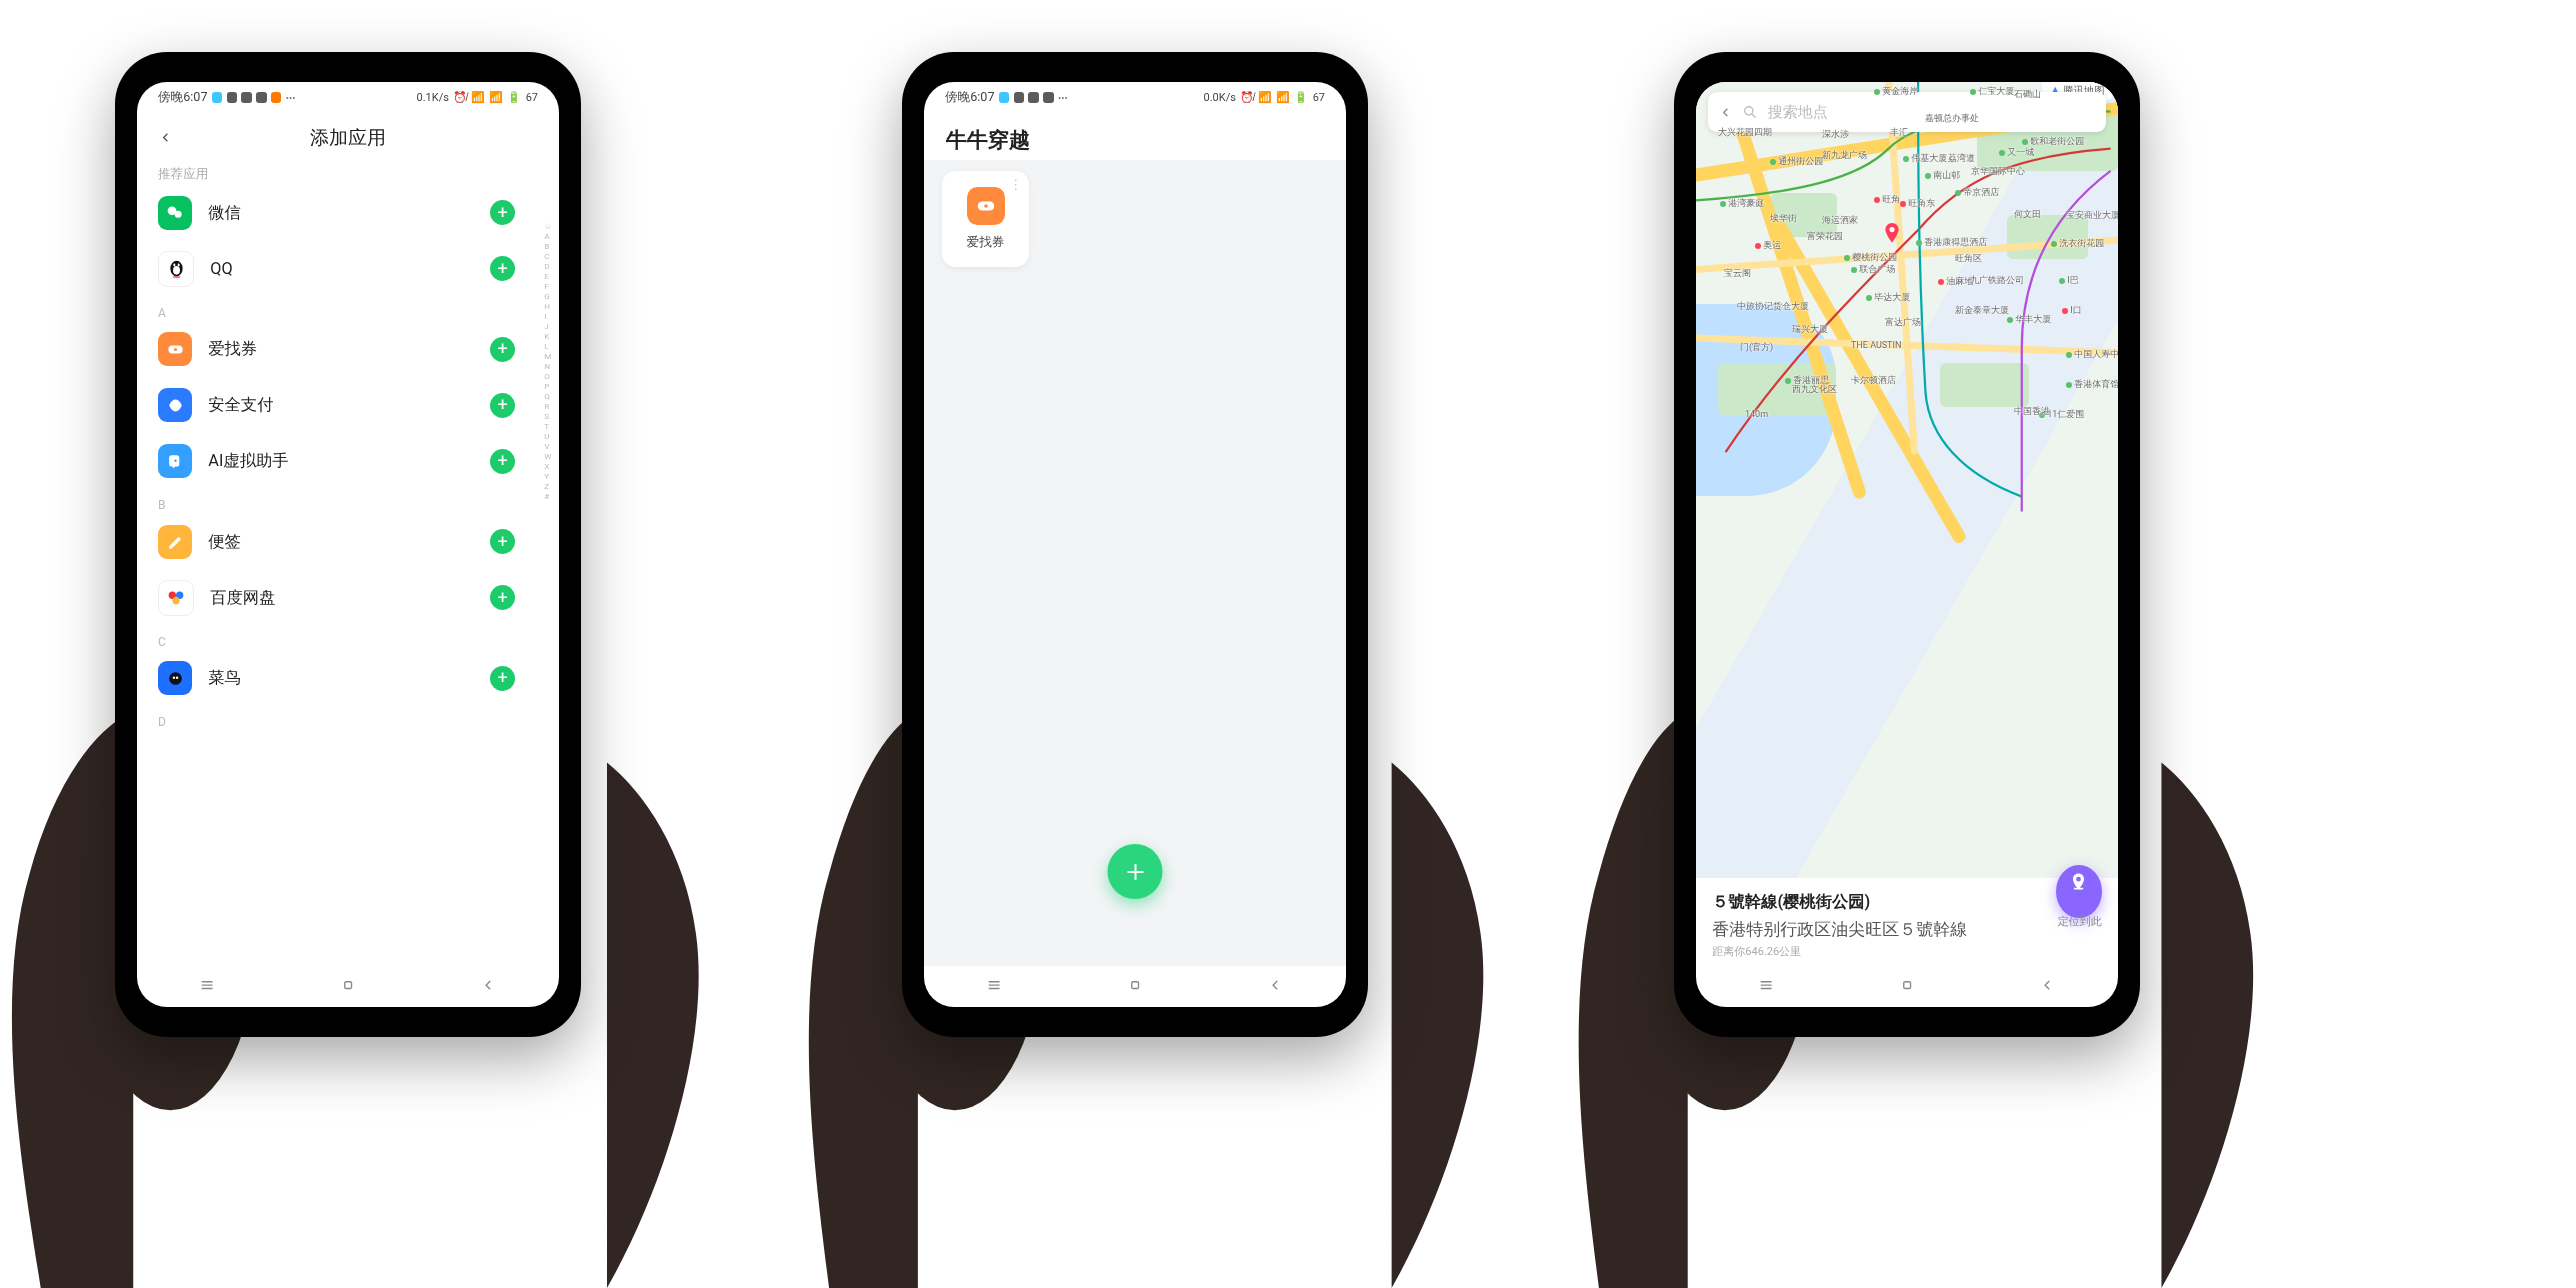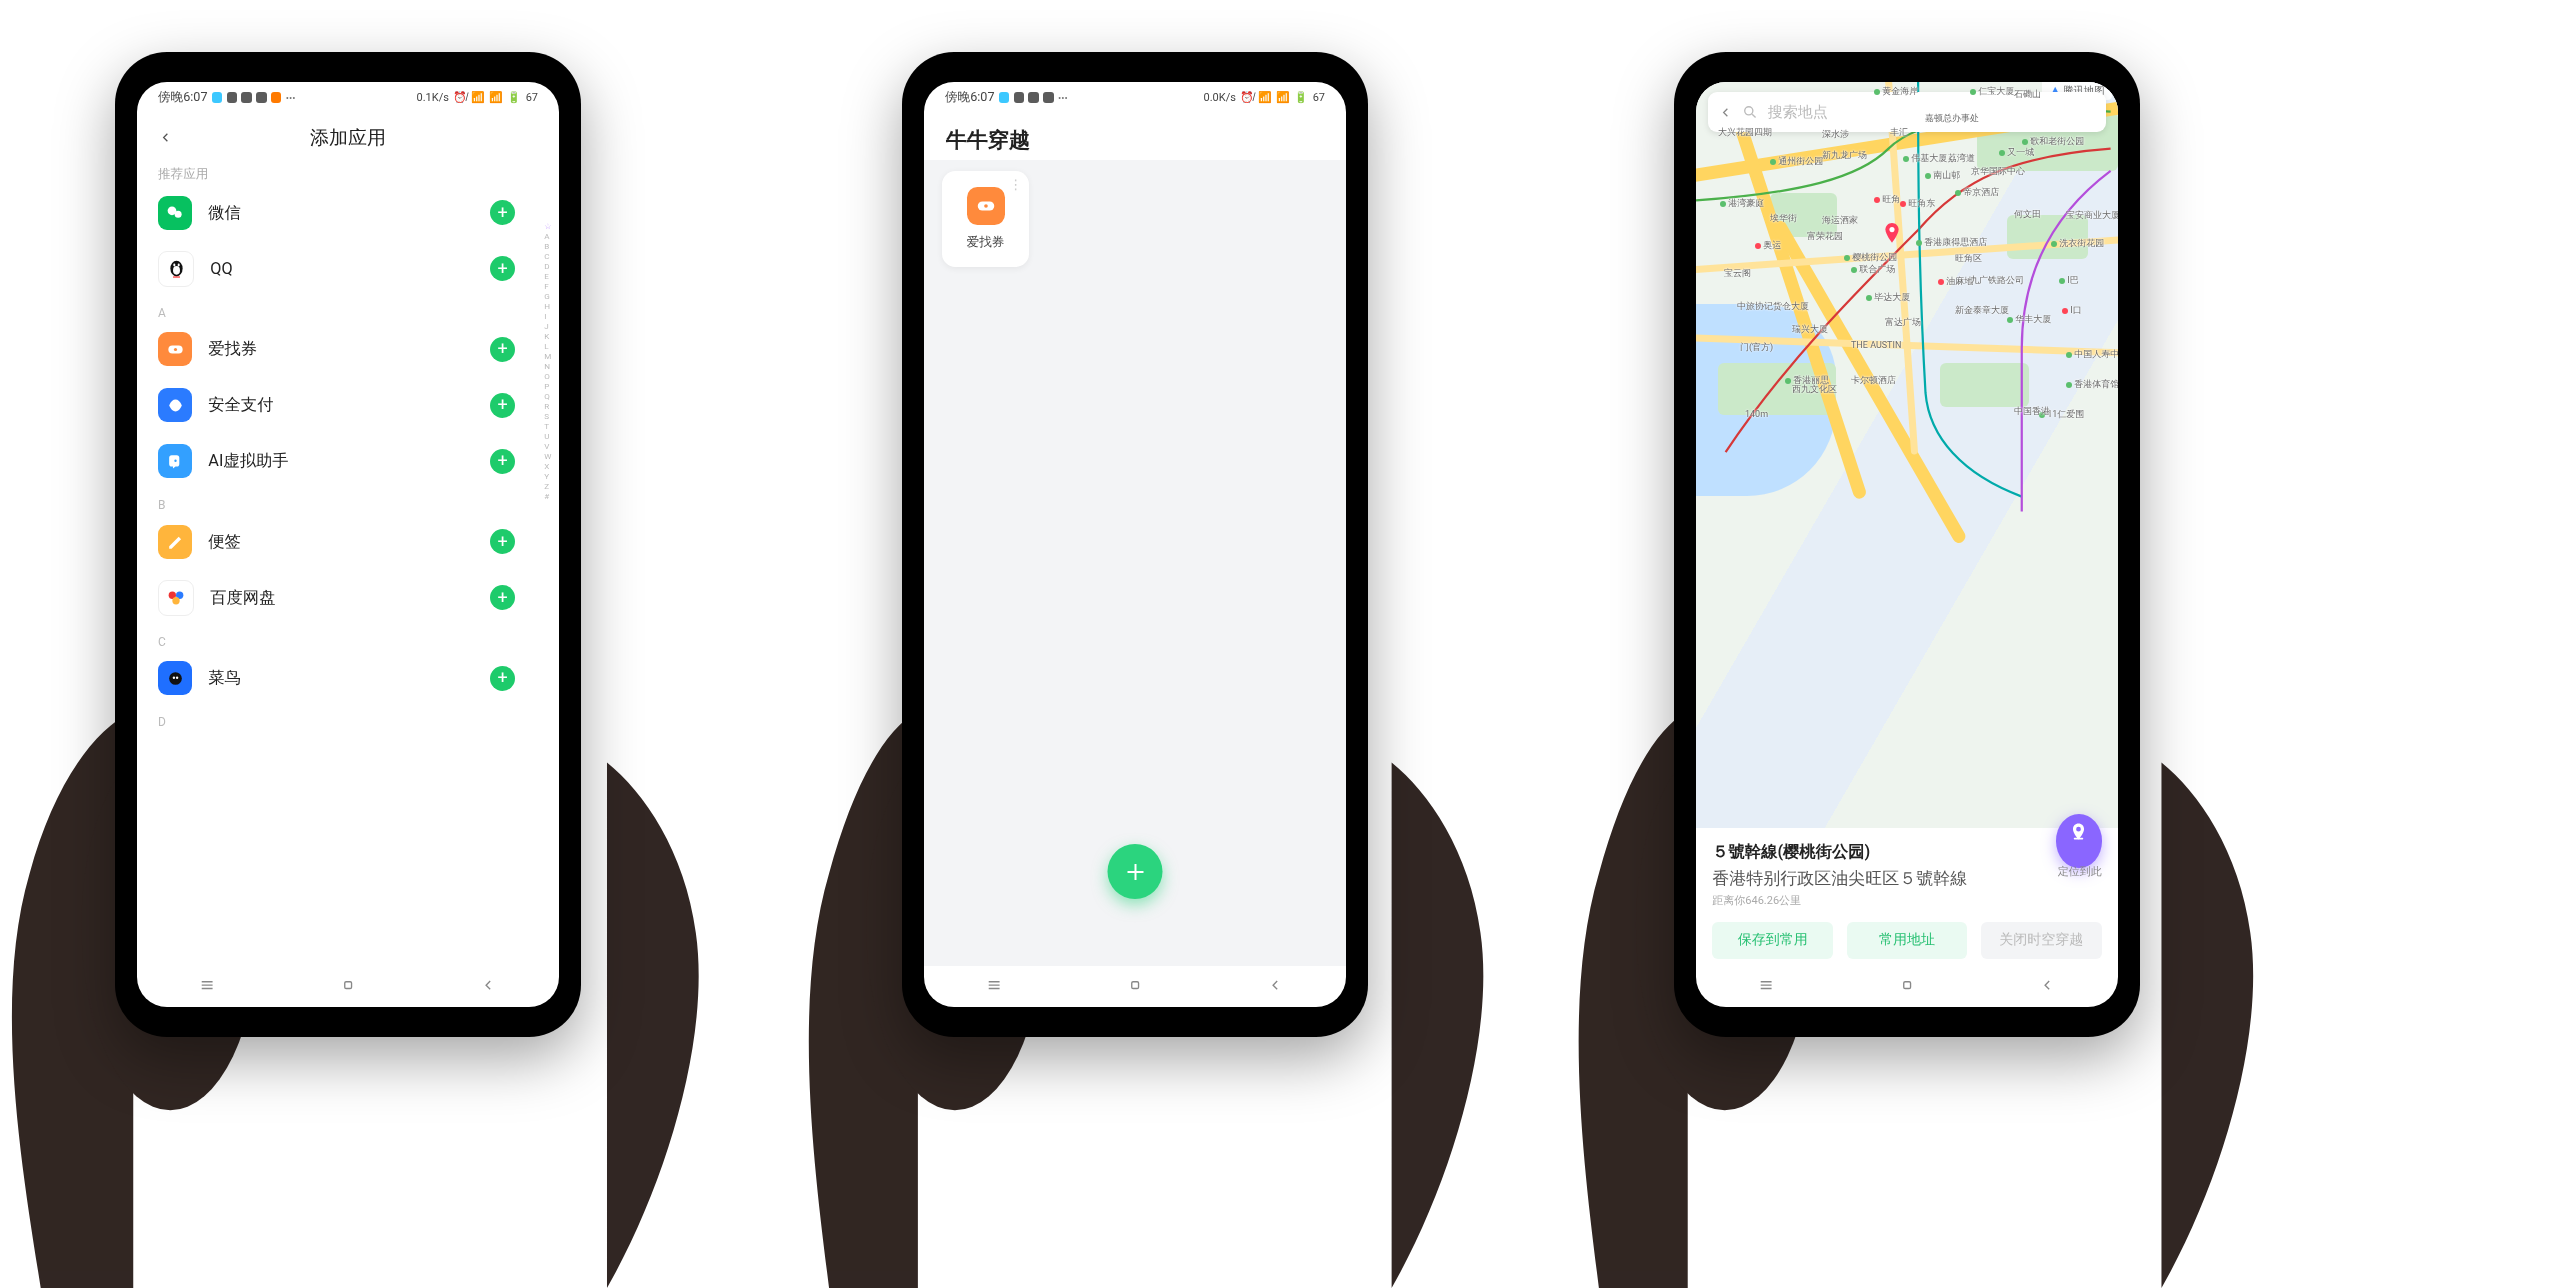--- a/index.html
+++ b/index.html
@@ -440,25 +440,20 @@
         <div class="locate-fab">
           <svg width="19" height="19" viewBox="0 0 24 24">
               <path d="M12 2c-4 0-7 3-7 7 0 5 7 13 7 13s7-8 7-13c0-4-3-7-7-7zm0 10a3 3 0 110-6 3 3 0 010 6z"></path>
               <rect x="6" y="20" width="12" height="2" rx="1"></rect>
             </svg>
         </div>
         <div class="locate-label">定位到此</div>
         <div class="loc-title">５號幹線(樱桃街公园)</div>
         <div class="loc-sub">香港特别行政区油尖旺区５號幹線</div>
         <div class="loc-dist">距离你646.26公里</div>
-        <div class="loc-actions">
-          <div class="loc-btn btn-green">保存到常用</div>
-          <div class="loc-btn btn-green">常用地址</div>
-          <div class="loc-btn btn-grey">关闭时空穿越</div>
-        </div>
       </div>
 
       <div class="navbar">
         <span><svg class="nav-ico" viewBox="0 0 24 24" stroke="#888" fill="none" stroke-width="2">
               <line x1="4" y1="7" x2="20" y2="7"></line>
               <line x1="4" y1="12" x2="20" y2="12"></line>
               <line x1="4" y1="17" x2="20" y2="17"></line>
             </svg></span>
         <span><svg class="nav-ico" viewBox="0 0 24 24" stroke="#888" fill="none" stroke-width="2">
               <rect x="7" y="7" width="10" height="10" rx="2"></rect>

